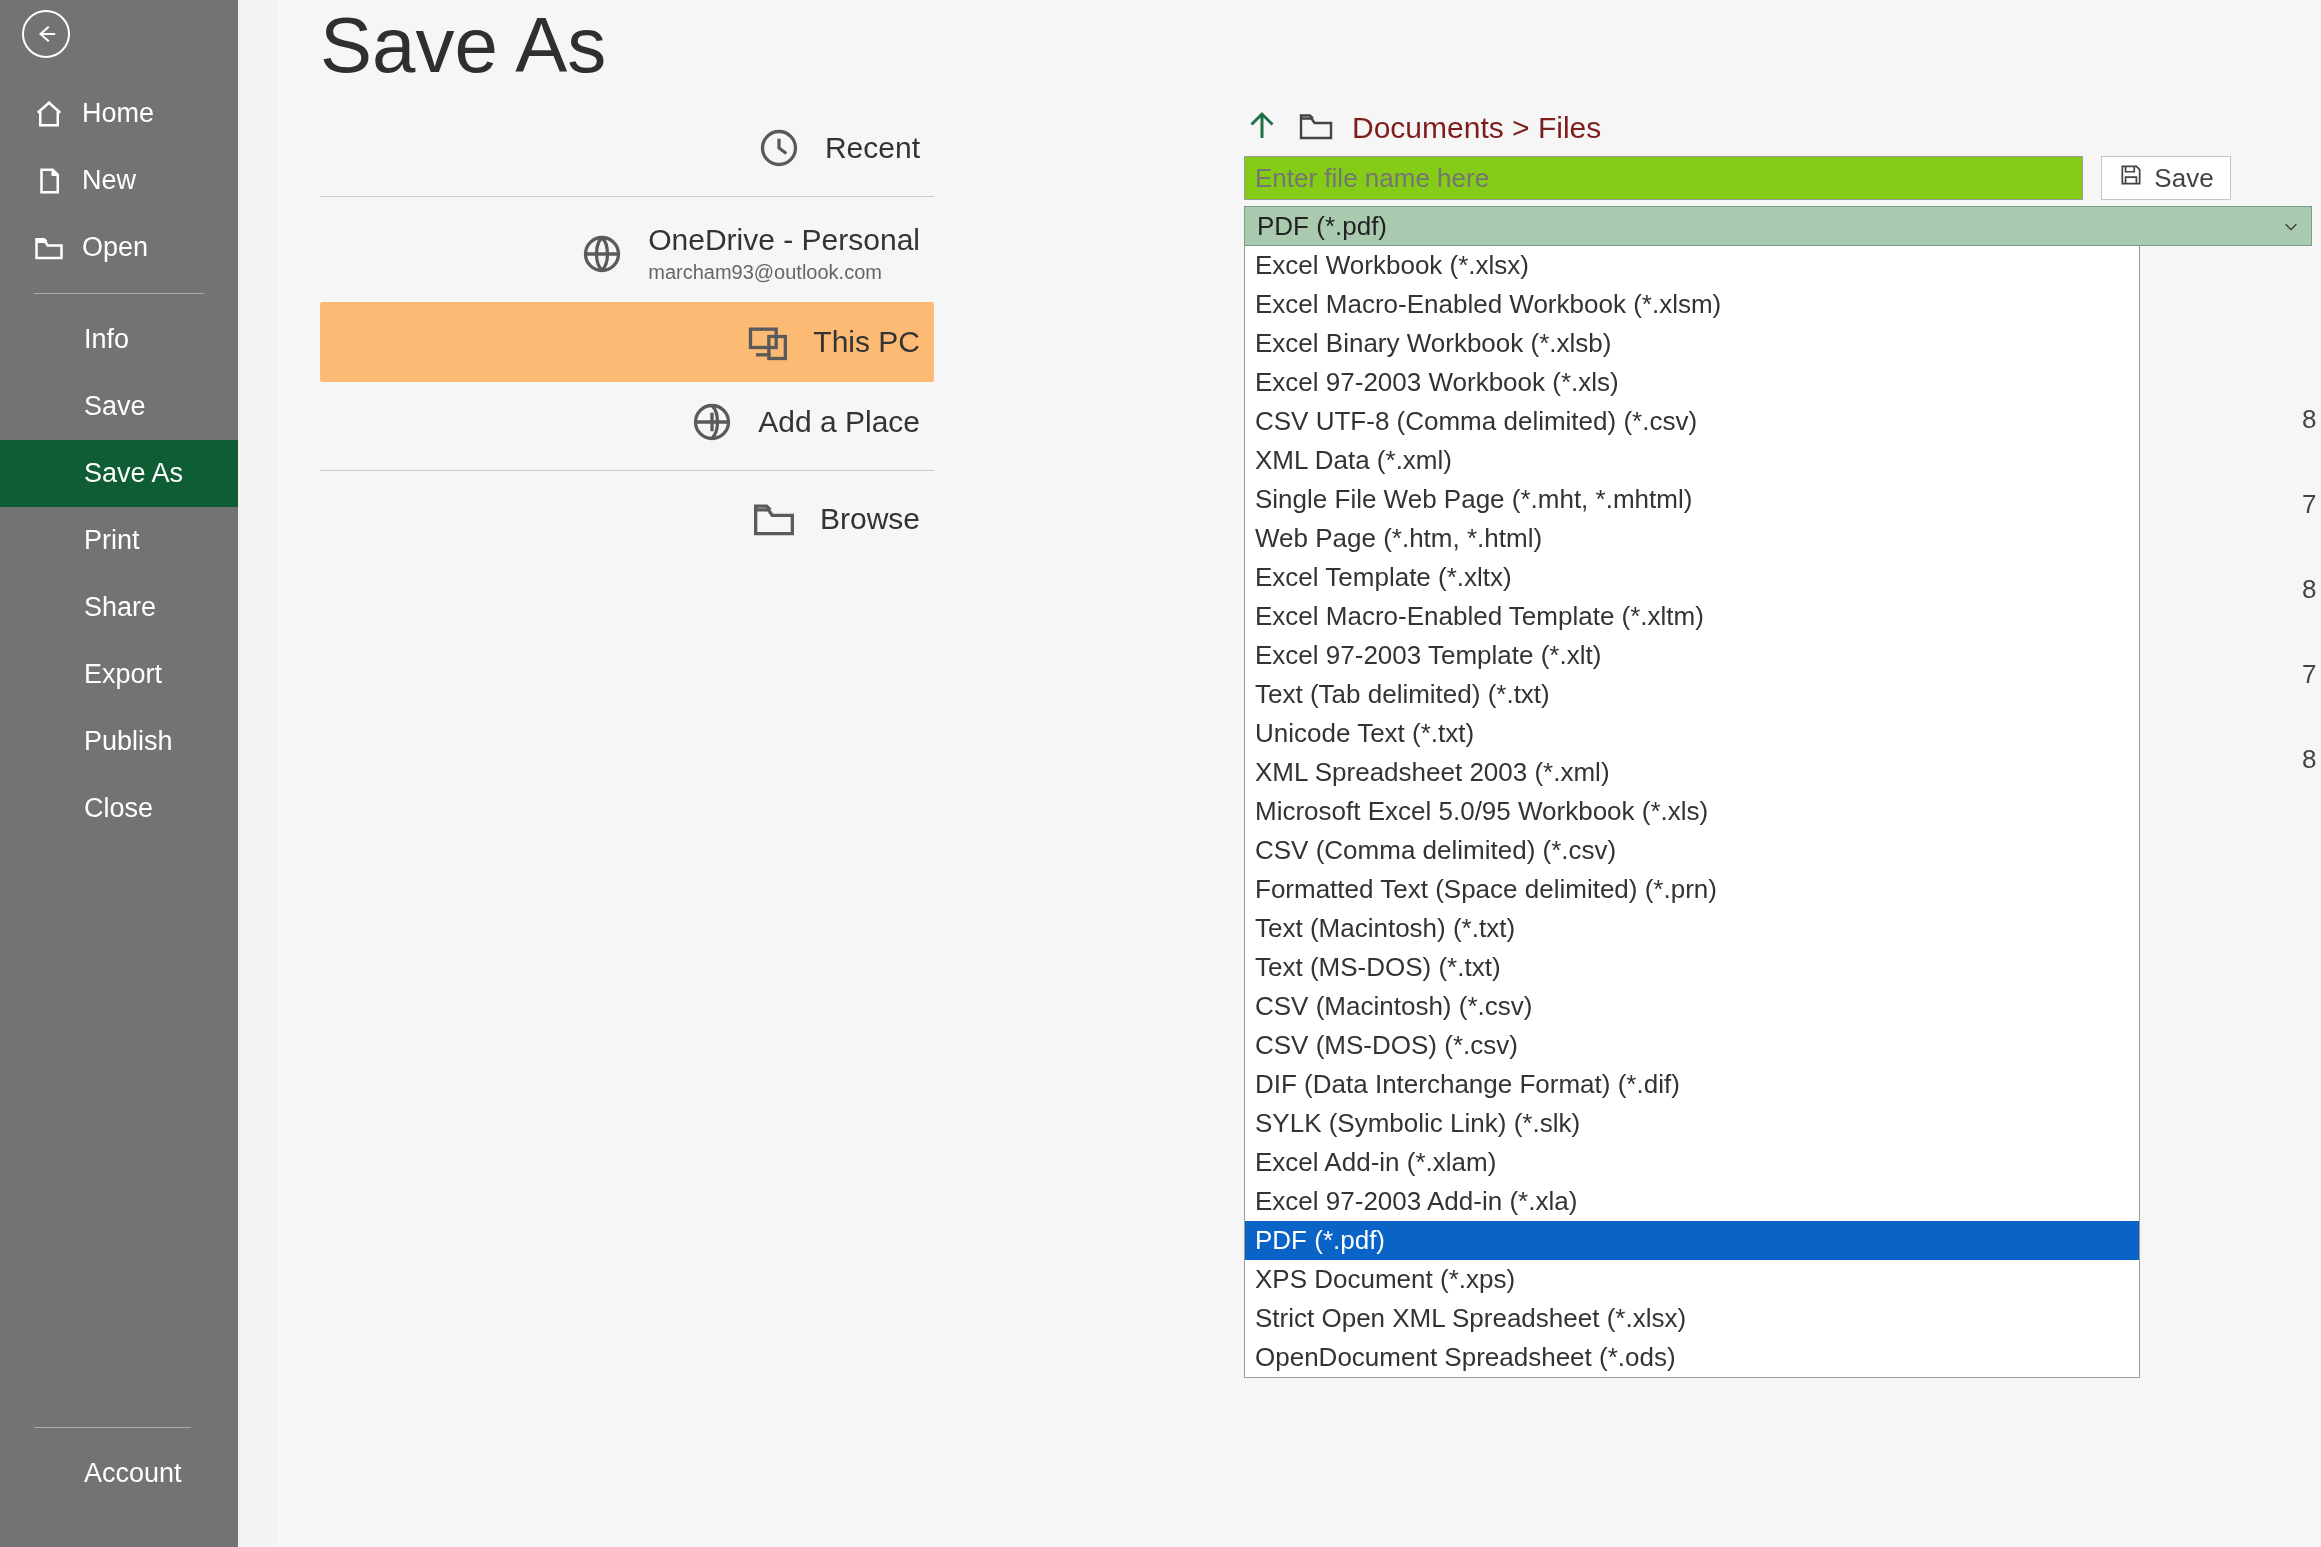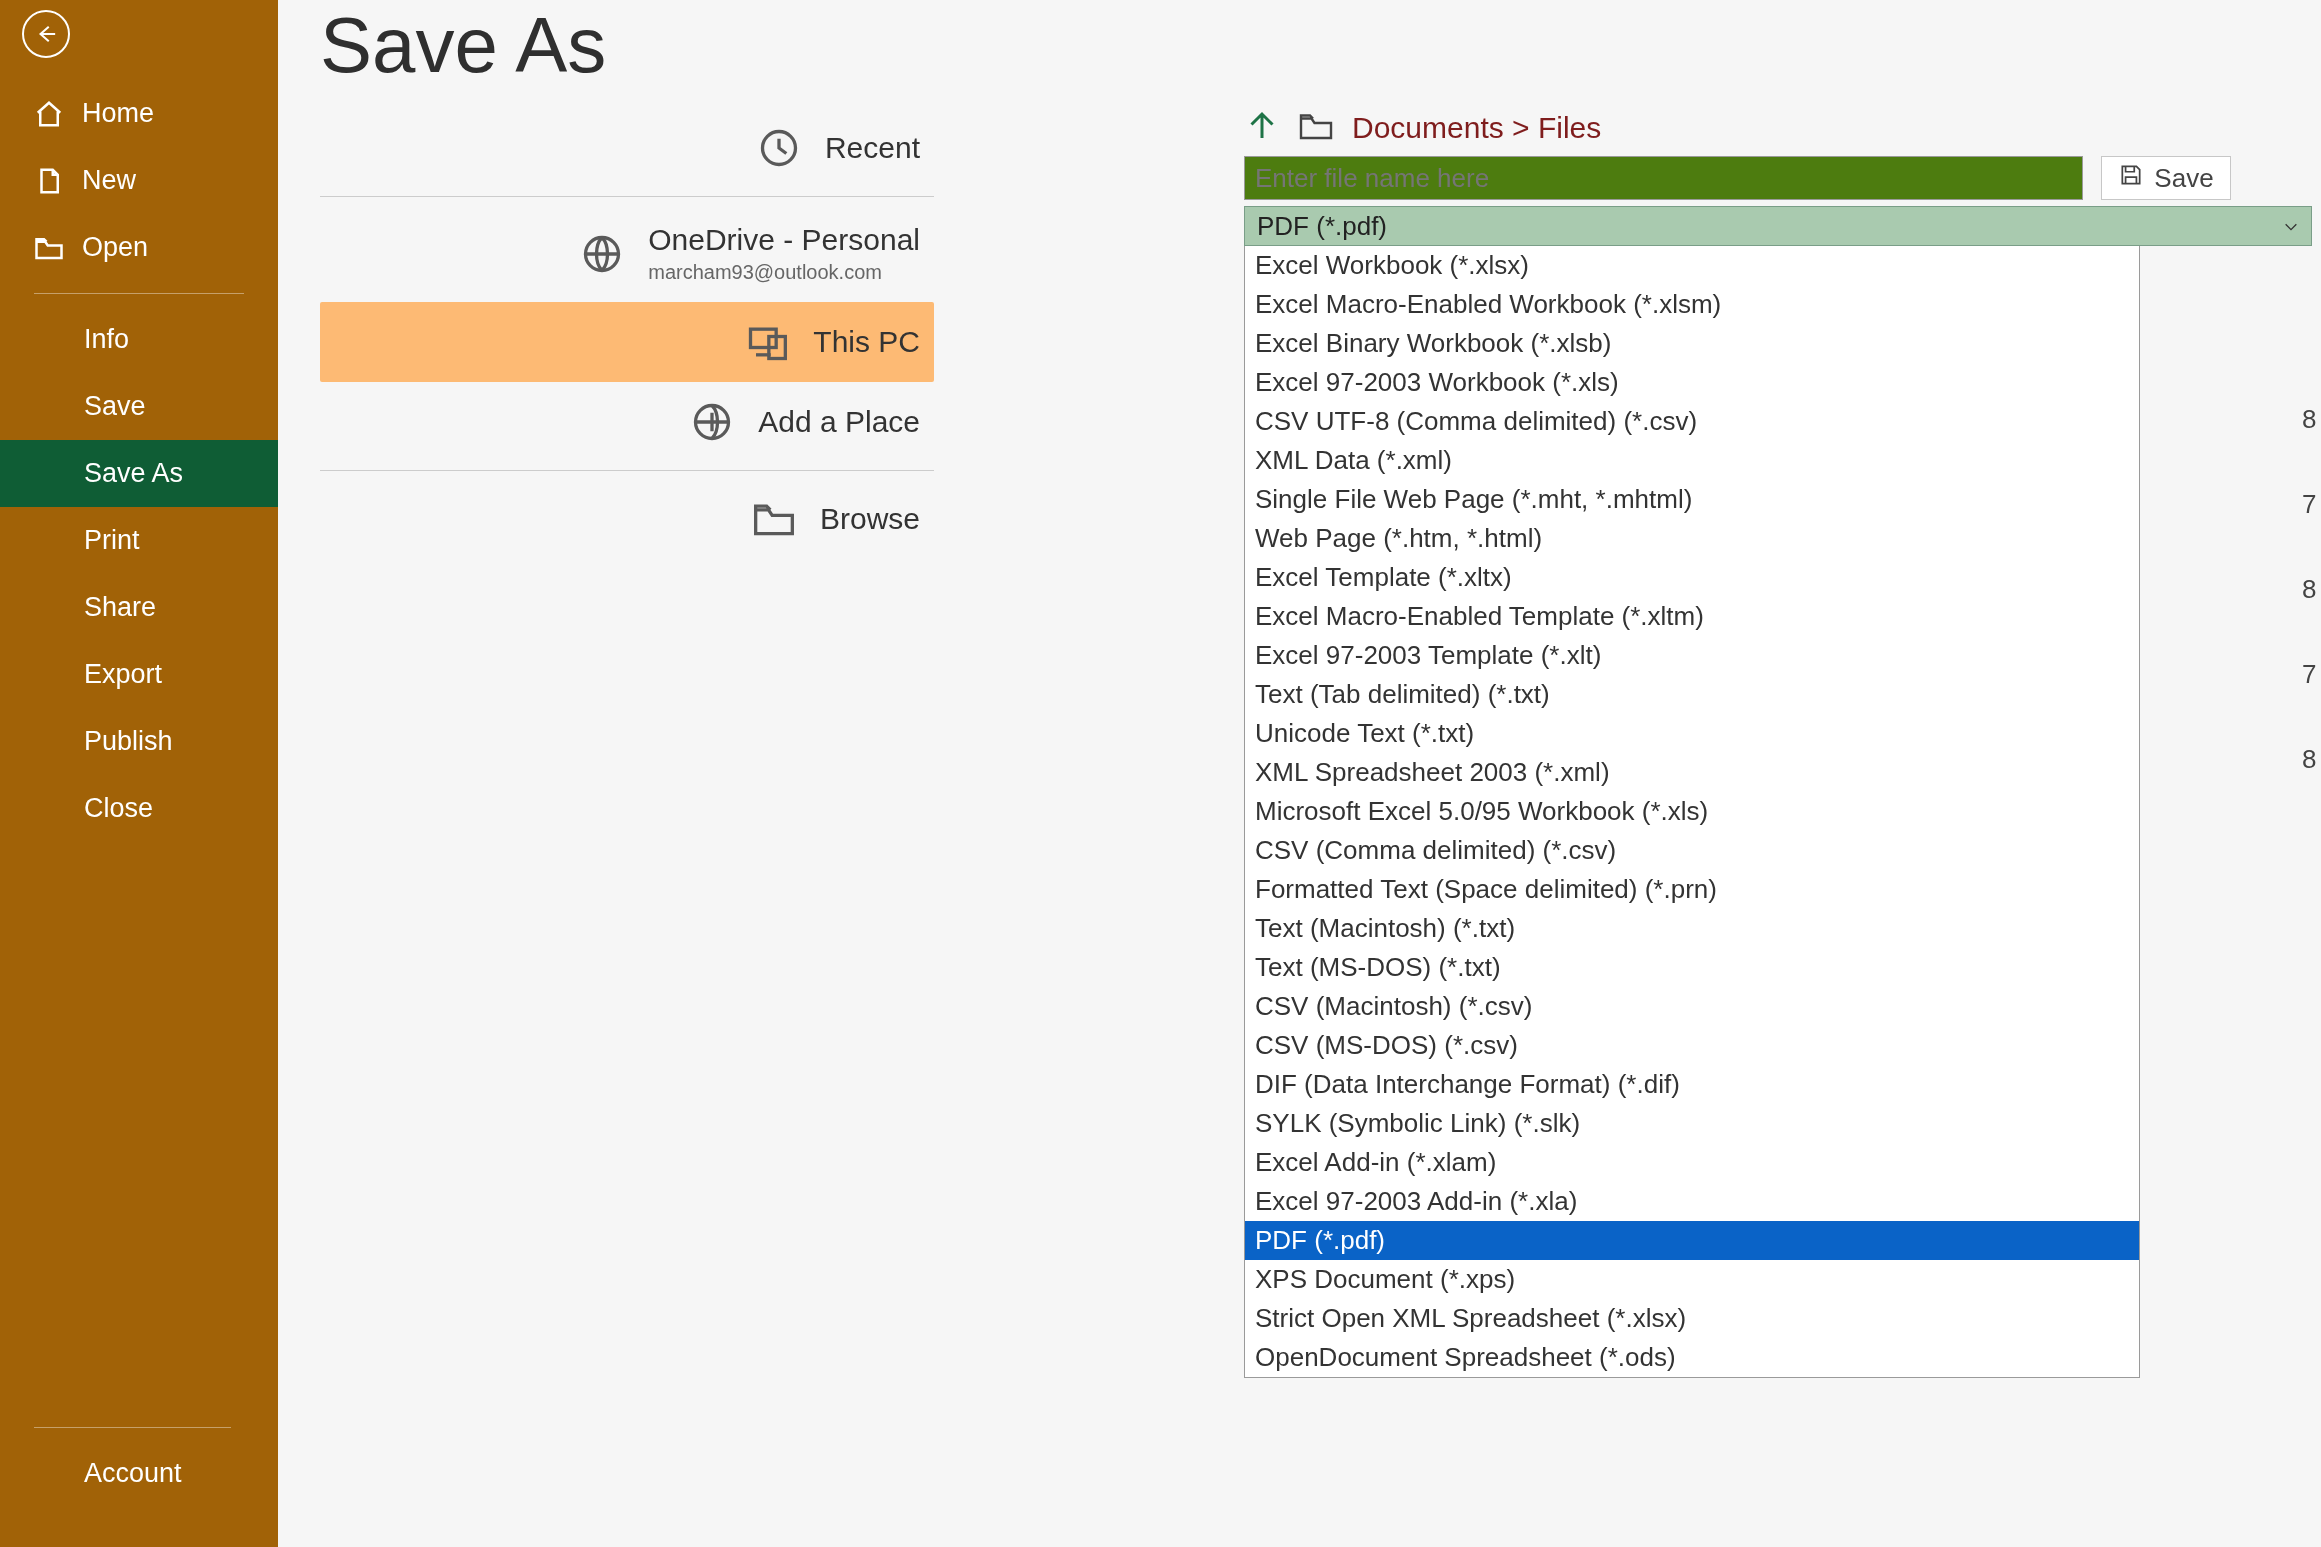--- a/index.html
+++ b/index.html
@@ -1,22 +1,22 @@
 <!DOCTYPE html>
 <html><head>
 <meta charset="utf-8">
 <style>
   * { box-sizing: border-box; margin: 0; padding: 0; }
   html, body { width: 100%; height: 100%; font-family: "Segoe UI", "Segoe UI Light", sans-serif; background:#f3f3f3; }
   body { width:2321px; height:1547px; position:relative; overflow:hidden; }
 
   
   .sidebar {
-    position:absolute; top:0; left:0; width:278px; height:100%;
-    background:#a16207; color:#fff; padding-top:10px;
+    position:absolute; top:0; left:0; width:238px; height:100%;
+    background:#737373; color:#fff; padding-top:10px;
   }
   .back-btn {
     width:48px; height:48px; margin-left:22px; border:2px solid #fff; border-radius:50%;
     display:flex; align-items:center; justify-content:center; cursor:pointer;
     margin-bottom:22px;
   }
   .back-btn svg { width:22px; height:22px; stroke:#fff; fill:none; stroke-width:2.2; }
   .side-item {
     display:flex; align-items:center; gap:18px;
     padding:18px 0 18px 34px; font-size:27px; font-weight:400; cursor:pointer;
@@ -58,21 +58,21 @@
   .loc-text .loc-sub  { font-size:20px; color:#666; margin-top:4px; }
   .loc-sep { height:1px; background:#ccc; margin:8px 0; }
 
   
   .save-pane { position:absolute; top:108px; left:966px; right:90px; }
   .crumb-row { display:flex; align-items:center; gap:18px; margin-bottom:8px; }
   .crumb-row .up-arrow svg { width:36px; height:36px; stroke:#1e7346; fill:none; stroke-width:2; cursor:pointer; }
   .crumb-row .folder-icon svg { width:36px; height:36px; stroke:#444; fill:none; stroke-width:1.6; }
   .crumb-row .crumb { font-size:30px; color:#7f1d1d; cursor:pointer; }
   .filename {
-    width:1068px; height:44px; border:1px solid #9a9a9a; background:#4d7c0f;
+    width:1068px; height:44px; border:1px solid #9a9a9a; background:#84cc16;
     font-size:26px; padding:0 10px; outline:none;
   }
   .row-file-save { display:flex; align-items:center; gap:18px; }
   .save-btn {
     width:166px; height:44px; background:#fff; border:1px solid #c7c7c7;
     display:flex; align-items:center; justify-content:center; gap:10px;
     font-size:26px; color:#444; cursor:pointer;
   }
   .save-btn svg { width:26px; height:26px; stroke:#444; fill:none; stroke-width:1.6; }
 

